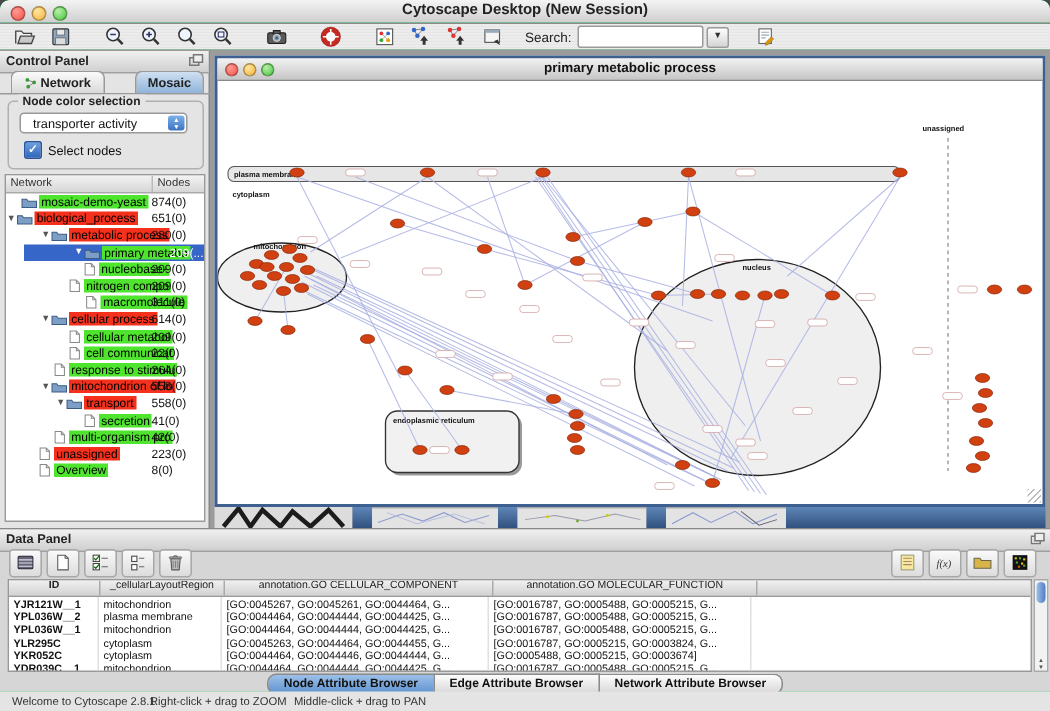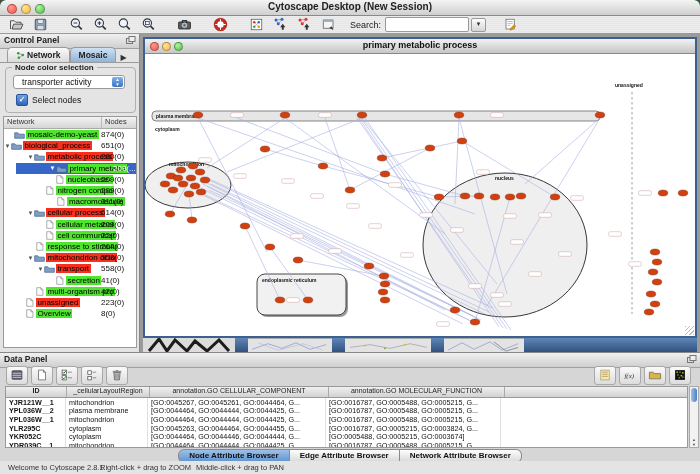--- a/index.html
+++ b/index.html
@@ -27,21 +27,21 @@
     font-size:6px;line-height:11px;text-align:center;color:#333;margin-left:2px;}
   
   #control-panel{position:absolute;left:0;top:34px;width:140px;height:318px;background:#e4e4e4;border-right:1px solid #888;box-sizing:border-box;}
   .panel-head{height:12px;background:linear-gradient(#f0f0f0,#cfcfcf);border-bottom:1px solid #a0a0a0;
     font-size:8.5px;font-weight:bold;color:#222;padding:1px 4px;position:relative;}
   .float-ic{position:absolute;right:3px;top:2px;width:10px;height:8px;}
   .float-ic svg{width:10px;height:8px;}
   #cp-tabs{position:absolute;left:0;top:13px;width:140px;height:16px;border-bottom:1px solid #9a9a9a;display:flex;align-items:flex-end;padding-left:7px;box-sizing:border-box;}
   .cp-tab{height:14px;font-size:8.5px;font-weight:bold;color:#222;display:flex;align-items:center;gap:2px;
     padding:0 8px;border:1px solid #9a9a9a;border-bottom:none;border-radius:5px 5px 0 0;background:linear-gradient(#fafafa,#dadada);}
-  .cp-tab.sel{background:linear-gradient(#cfe0f2,#8fb4d9);}
+  .cp-tab.sel{background:linear-gradient(#cfe0f2,#8fb4d9);margin-left:20px;}
   .cp-tab svg{width:9px;height:9px;}
   #tab-more{margin-left:4px;font-size:8px;color:#333;}
   #groupbox{position:absolute;left:5px;top:33px;width:129px;height:44px;border:1px solid #b0b0b0;border-radius:4px;}
   #groupbox .gb-label{position:absolute;left:6px;top:-5px;background:#e4e4e4;padding:0 3px;font-size:8px;font-weight:bold;color:#222;}
   #combo{position:absolute;left:7px;top:7px;width:112px;height:14px;background:#fff;border:1px solid #999;border-radius:3px;
     font-size:8.5px;color:#111;display:flex;align-items:center;padding-left:8px;box-sizing:border-box;}
   #combo .stepper{position:absolute;right:1px;top:1px;width:11px;height:10px;background:linear-gradient(#7fb0e8,#3c74c4);
     border-radius:2px;color:#fff;font-size:4.5px;line-height:5px;text-align:center;}
   #selnodes{position:absolute;left:10px;top:26px;display:flex;align-items:center;gap:4px;font-size:8.5px;color:#111;}
   #selnodes .box{width:10px;height:10px;border-radius:2px;background:linear-gradient(#6fa0e0,#2f66bd);border:1px solid #27549c;

